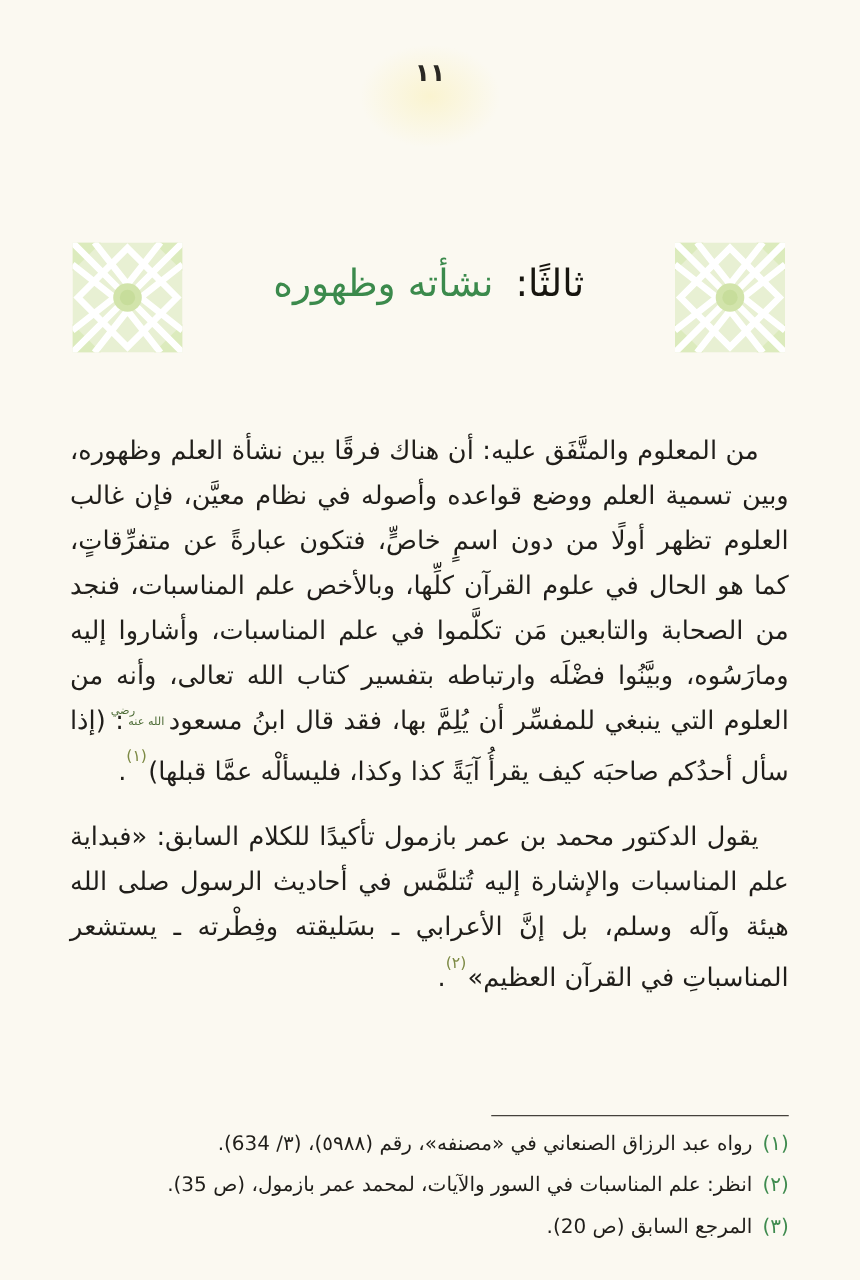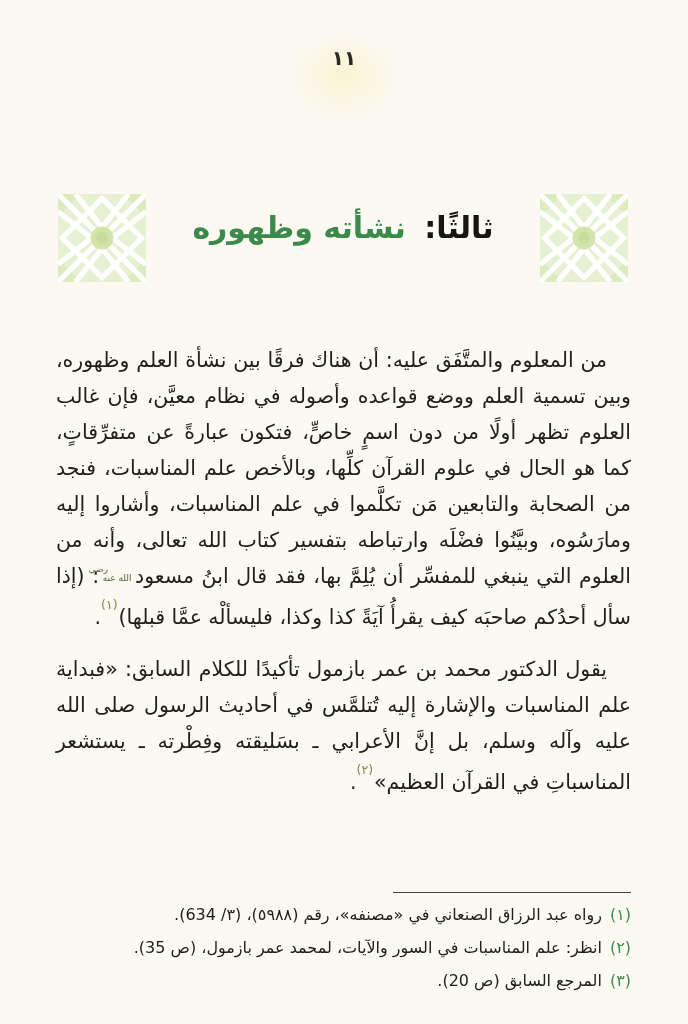--- a/index.html
+++ b/index.html
@@ -24,21 +24,21 @@
     text-align: center;
     font-size: 20px; font-weight: bold; color: #2a2823;
   }
   .header {
     position: absolute; top: 194px; left: 58px; right: 60px;
     display: flex; align-items: center; justify-content: space-between;
   }
   .ornament { width: 88px; height: 88px; flex: 0 0 auto; }
   .title {
     flex: 1 1 auto; text-align: center;
-    font-size: 30px; font-weight: bold;
+    font-size: 30px; font-weight: normal;
     letter-spacing: 0.5px;
     padding-bottom: 22px;
   }
   .title-prefix { color: #17150f; }
   .title-main { color: #3b8a4c; margin-right: 8px; }
   .content {
     position: absolute; top: 342px; right: 57px; left: 56px;
     font-size: 20.5px; line-height: 36px;
     text-align: justify;
   }
@@ -118,21 +118,21 @@
       <circle cx="50" cy="50" r="13" fill="#d2e4ab"></circle>
       <circle cx="50" cy="50" r="7" fill="#c7dd9b"></circle>
     </svg>
 
   </div>
 
   <main class="content">
 
     <p><span>من المعلوم والمتَّفَق عليه: أن هناك فرقًا بين نشأة العلم وظهوره، وبين تسمية العلم ووضع قواعده وأصوله في نظام معيَّن، فإن غالب العلوم تظهر أولًا من دون اسمٍ خاصٍّ، فتكون عبارةً عن متفرِّقاتٍ، كما هو الحال في علوم القرآن كلِّها، وبالأخص علم المناسبات، فنجد من الصحابة والتابعين مَن تكلَّموا في علم المناسبات، وأشاروا إليه ومارَسُوه، وبيَّنُوا فضْلَه وارتباطه بتفسير كتاب الله تعالى، وأنه من العلوم التي ينبغي للمفسِّر أن يُلِمَّ بها، فقد قال ابنُ مسعود</span><span class="honorific">رضي الله عنه</span><span>: (إذا سأل أحدُكم صاحبَه كيف يقرأُ آيَةً كذا وكذا، فليسألْه عمَّا قبلها)</span><sup class="marker">(١)</sup><span>.</span></p>
 
-    <p><span>يقول الدكتور محمد بن عمر بازمول تأكيدًا للكلام السابق: «فبداية علم المناسبات والإشارة إليه تُتلمَّس في أحاديث الرسول صلى الله عليه وآله وسلم، بل إنَّ الأعرابي ـ بسَليقته وفِطْرته ـ يستشعر المناسباتِ في القرآن العظيم»</span><sup class="marker">(٢)</sup><span>.</span></p>
+    <p><span>يقول الدكتور محمد بن عمر بازمول تأكيدًا للكلام السابق: «فبداية علم المناسبات والإشارة إليه تُتلمَّس في أحاديث الرسول صلى الله هيئة وآله وسلم، بل إنَّ الأعرابي ـ بسَليقته وفِطْرته ـ يستشعر المناسباتِ في القرآن العظيم»</span><sup class="marker">(٢)</sup><span>.</span></p>
 
 
   </main>
 
   <footer class="footnotes">
     <div class="fn-sep"></div>
 
     <div class="fn">
       <span class="fn-num">(١)</span>
       <span class="fn-text">رواه عبد الرزاق الصنعاني في «مصنفه»، رقم (٥٩٨٨)، (٣/ 634).</span>

